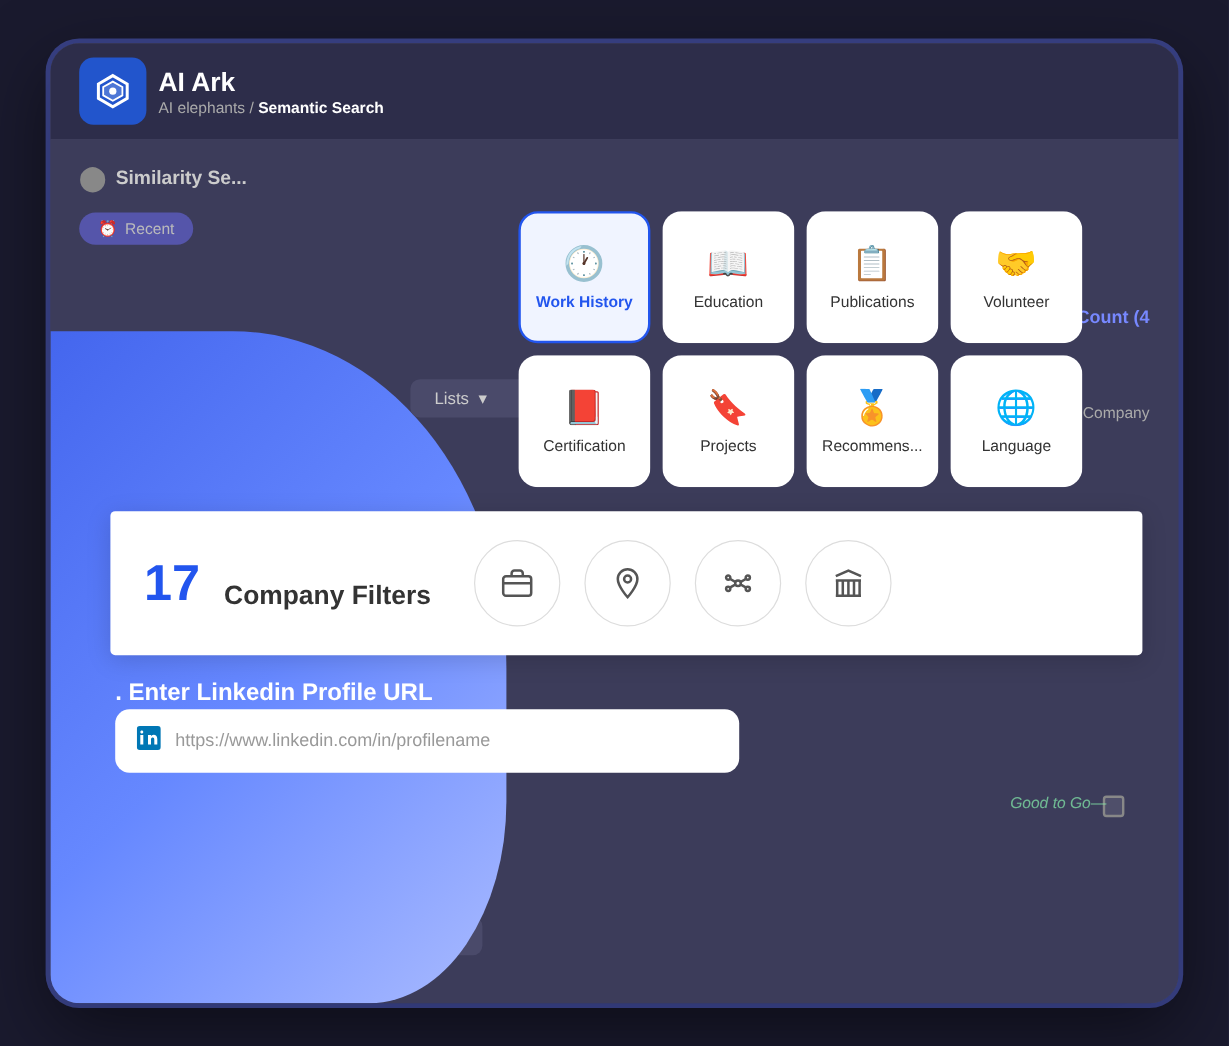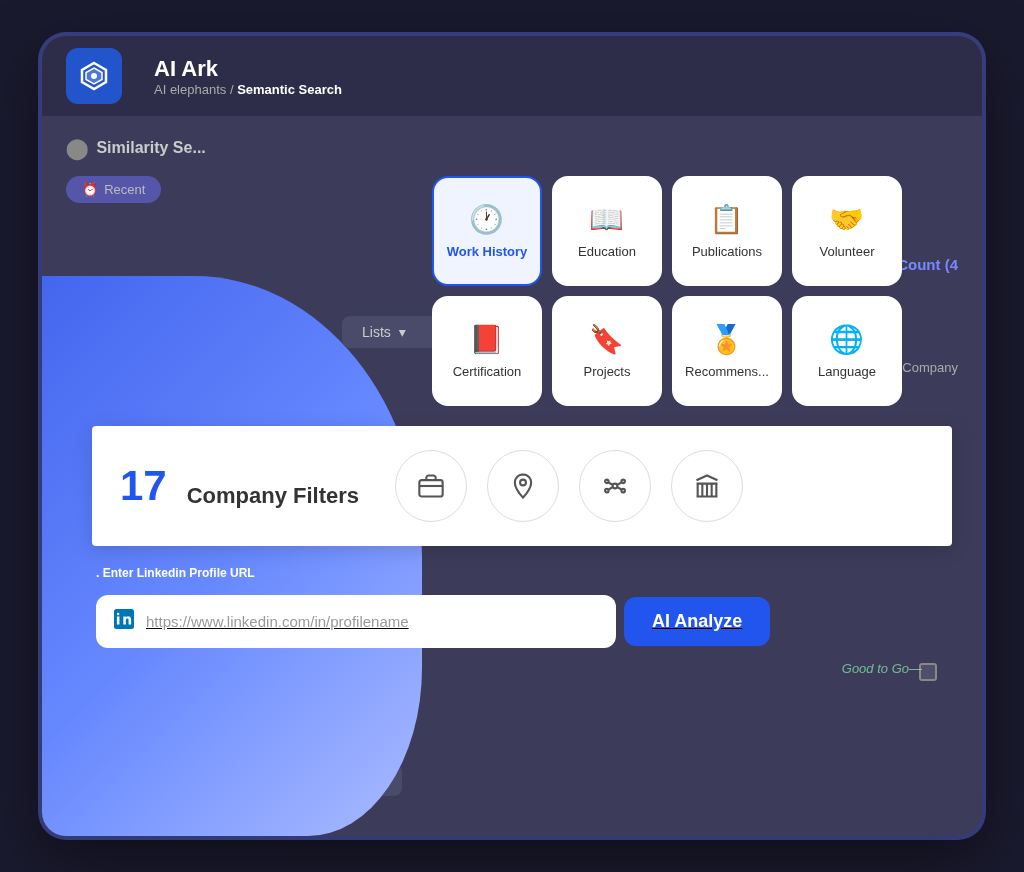--- a/index.html
+++ b/index.html
@@ -33,21 +33,21 @@
 
     
     .app-header {
       position: absolute;
       top: 0; left: 0; right: 0;
       height: 80px;
       background: #2d2d4a;
       display: flex;
       align-items: center;
       padding: 4px 24px;
-      gap: 32px;
+      gap: 10px;
     }
 
     .logo-box {
       width: 56px;
       height: 56px;
       background: #2255cc;
       border-radius: 12px;
       display: flex;
       align-items: center;
       justify-content: center;
@@ -124,21 +124,20 @@
       font-size: 15px;
       font-weight: 600;
     }
 
     .bg-table-header {
       position: absolute;
       right: 24px;
       top: 220px;
       color: #aaa;
       font-size: 13px;
-      margin-top: 24px;
     }
 
     .bg-lists {
       position: absolute;
       left: 50%;
       top: 220px;
       transform: translateX(-50%);
       background: #4a4a6a;
       border-radius: 8px;
       padding: 8px 20px;
@@ -288,34 +287,33 @@
       flex-shrink: 0;
     }
 
     
     .linkedin-section {
       background: transparent;
       padding: 0 4px;
     }
 
     .linkedin-label {
-      font-size: 12px;
+      font-size: 20px;
       color: white;
       font-weight: 600;
-      margin-bottom: 15px;
+      margin-bottom: 2px;
       display: flex;
       align-items: center;
       gap: 6px;
     }
 
     .linkedin-row {
       display: flex;
-      gap: 8px;
-      align-items: center;
-      text-decoration: underline;
+      gap: 27px;
+      align-items: center;
     }
 
     .linkedin-input {
       flex: 1;
       background: white;
       border-radius: 12px;
       padding: 14px 18px;
       display: flex;
       align-items: center;
       gap: 12px;
@@ -526,19 +524,18 @@
       <div class="linkedin-row">
         <div class="linkedin-input">
           <span class="linkedin-input-icon">
             <svg width="20" height="20" viewBox="0 0 24 24" fill="#0077b5">
               <rect x="0" y="0" width="24" height="24" rx="3"></rect>
               <path fill="white" d="M6.5 9h-3v9.5h3V9zM5 7.5C4.2 7.5 3.5 6.8 3.5 6s.7-1.5 1.5-1.5S6.5 5.2 6.5 6 5.8 7.5 5 7.5zM20.5 18.5h-3v-4.8c0-1.4-.5-2.2-1.6-2.2-.9 0-1.4.6-1.6 1.2-.1.2-.1.5-.1.8v5h-3s0-8.5 0-9.5h3v1.3c.4-.6 1.1-1.5 2.7-1.5 1.9 0 3.6 1.2 3.6 4.1v5.6z"></path>
             </svg>
           </span>
           <span class="linkedin-input-text">https://www.linkedin.com/in/profilename</span>
         </div>
-        <button class="ai-analyze-btn">AI Analyze</button>
       </div>
     </div>
 
   </div>
 
 </div>
 
 </body></html>

